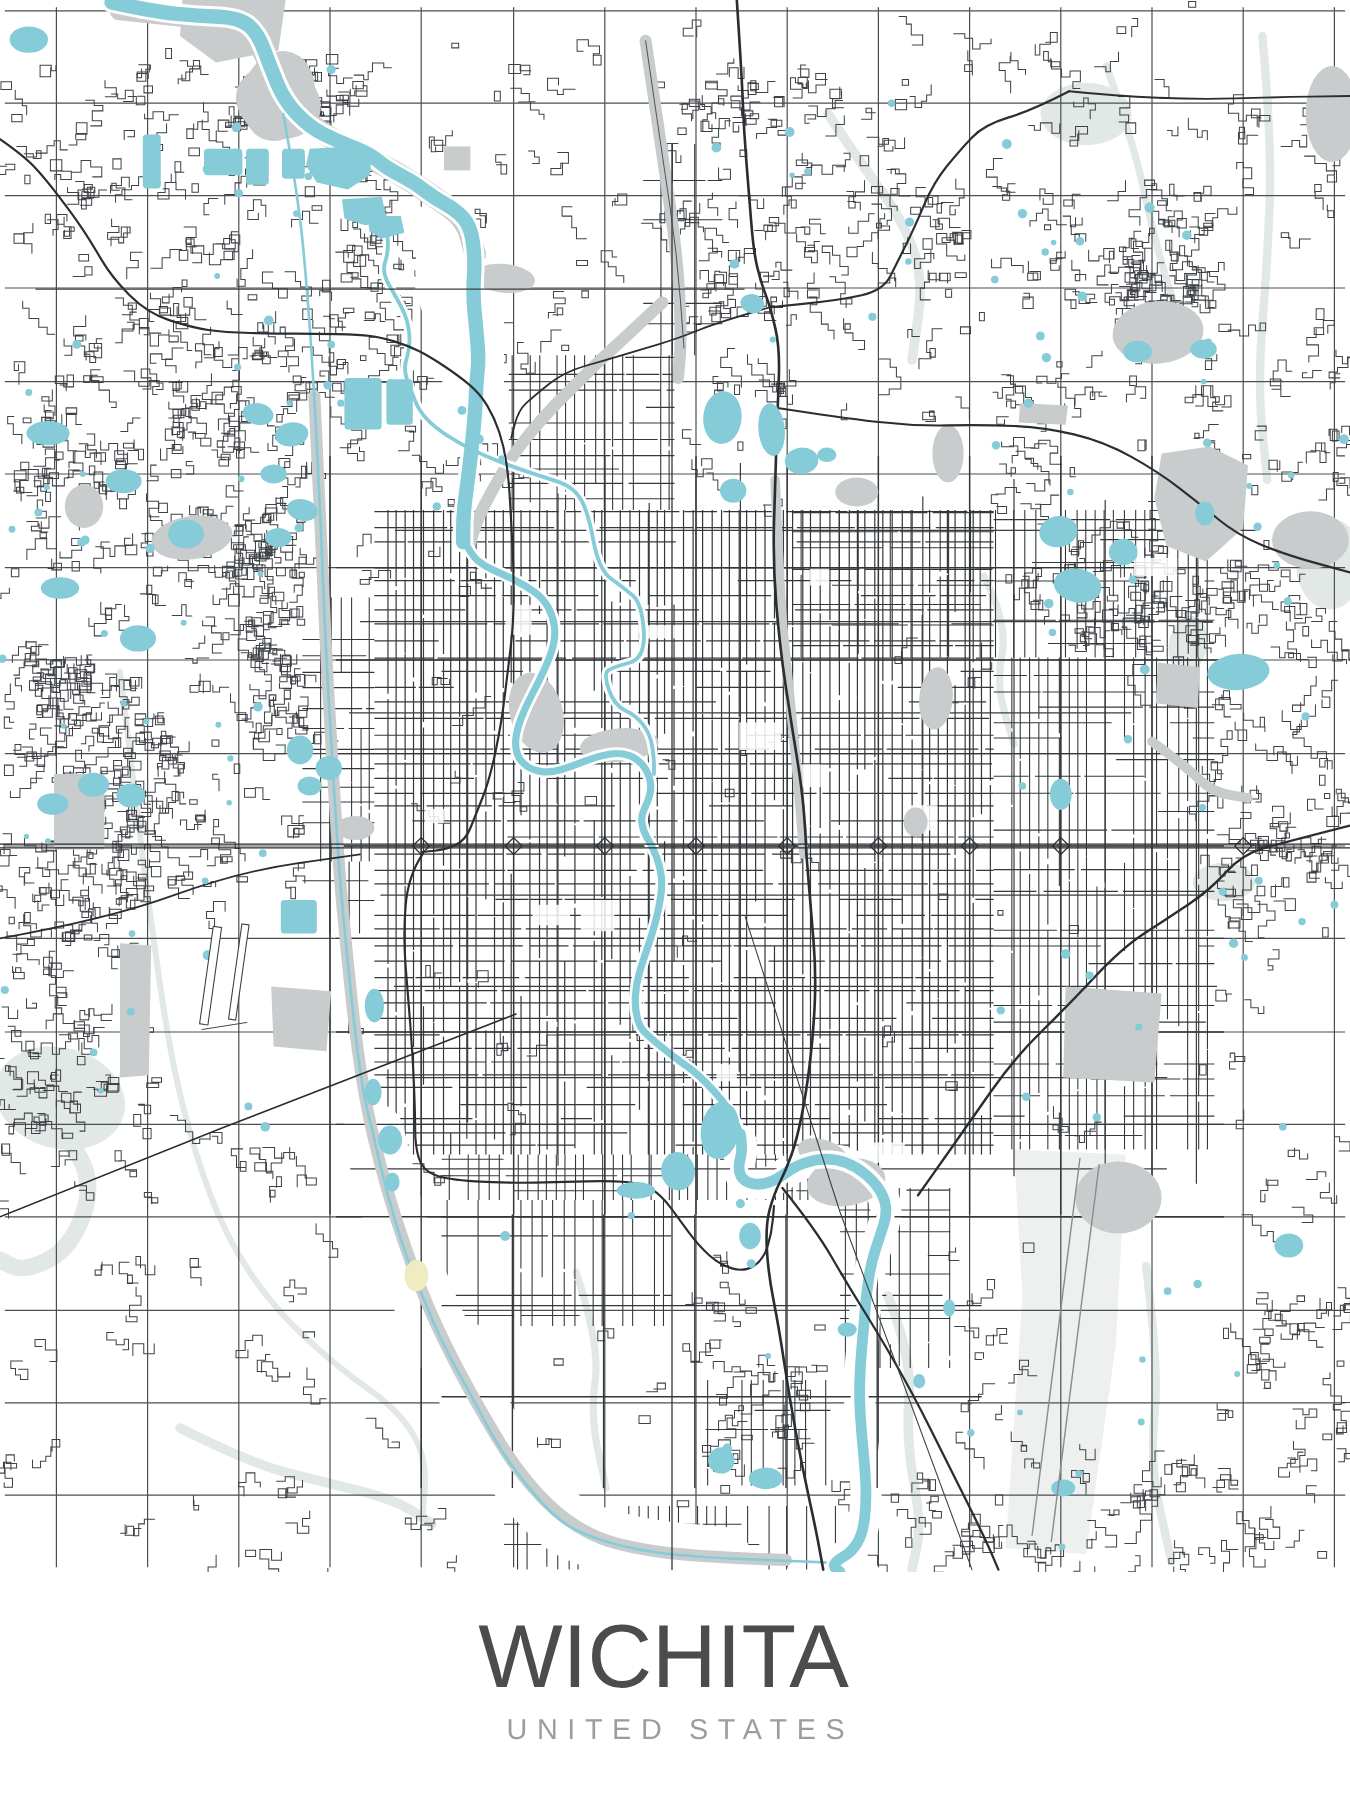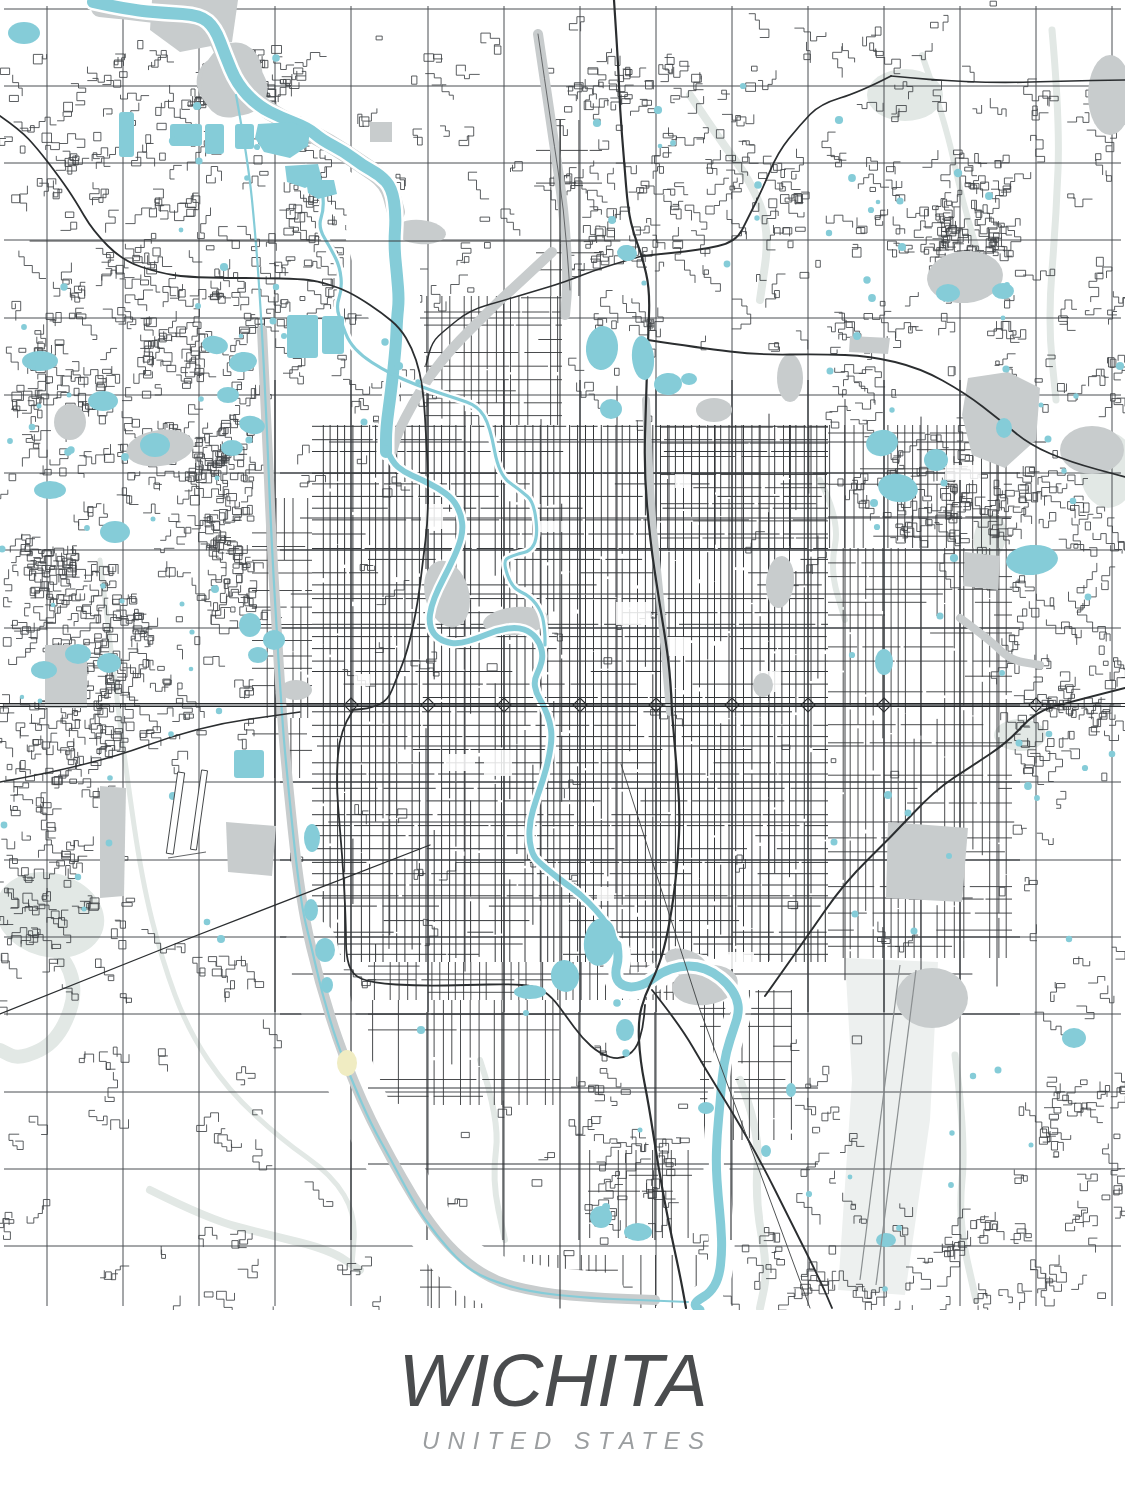--- a/index.html
+++ b/index.html
@@ -1,17 +1,17 @@
 <!DOCTYPE html>
 <html><head>
 <meta charset="utf-8">
 <title>Wichita Map</title>
 <style>
 html,body{margin:0;padding:0;background:#ffffff;}
-#poster{width:1125px;height:1500px;position:relative;font-style:italic;}
+#poster{width:1125px;height:1500px;position:relative;}
 </style>
 </head>
 <body>
 
 <div id="poster">
 <svg xmlns="http://www.w3.org/2000/svg" width="1125" height="1500" viewBox="0 0 1125 1500">
 <rect width="1125" height="1500" fill="#ffffff"></rect>
 <defs>
         <clipPath id="mapclip">
           <rect x="0" y="0" width="1125" height="1310"></rect>

